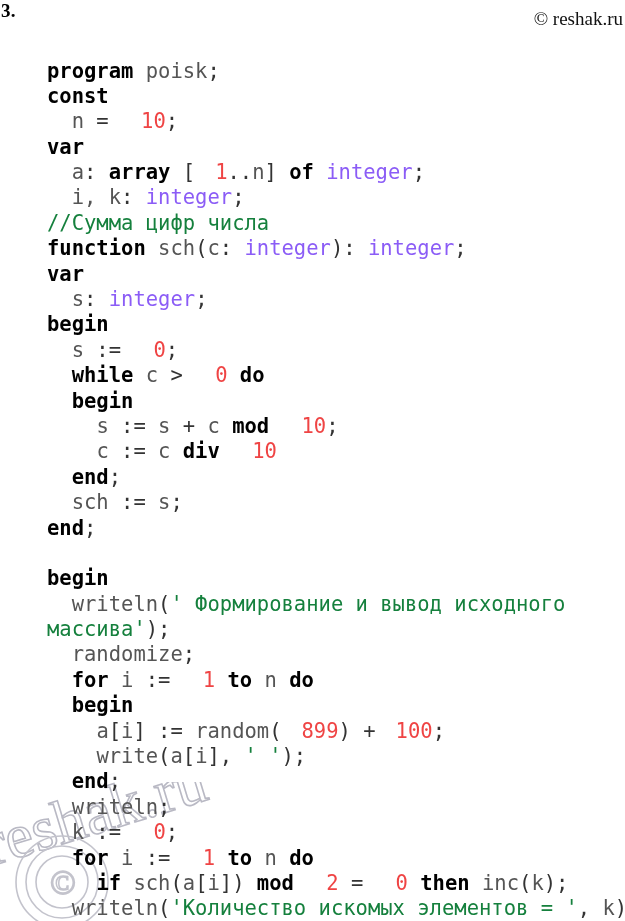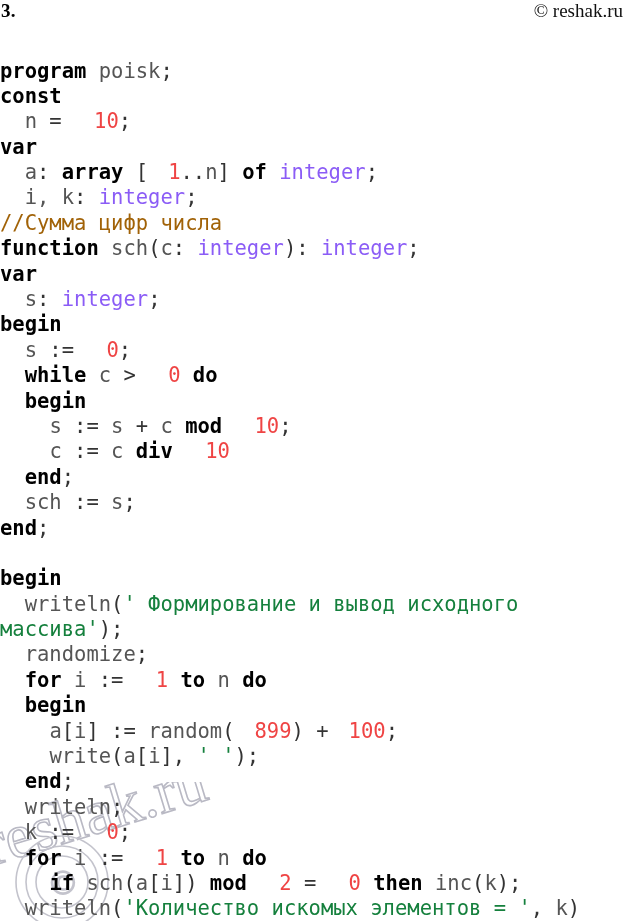--- a/index.html
+++ b/index.html
@@ -31,21 +31,21 @@
     font-family: "Liberation Serif", serif;
     font-weight: bold;
     font-size: 19px;
     line-height: 22px;
     color: #000000;
     letter-spacing: 0.2px;
   }
   #site-credit {
     position: absolute;
     right: 2px;
-    top: 0px;
+    top: 8px;
     font-family: "Liberation Serif", serif;
     font-size: 19px;
     line-height: 22px;
     color: #111111;
     white-space: nowrap;
   }
 
   
   #code-listing {
     position: absolute;
@@ -55,33 +55,34 @@
     font-family: "DejaVu Sans Mono", monospace;
     font-size: 20.5px;
     line-height: 25.4px;
     white-space: pre;
     color: #555555;
     z-index: 3;
   }
   .code-line {
     height: 25.4px;
     white-space: pre;
+    padding-left: 47px;
   }
   .code-line.blank {
     height: 25.4px;
   }
 
   
   .t-kw   { color: #000000; font-weight: bold; }
   .t-id   { color: #555555; }
   .t-plain{ color: #333333; }
   .t-num  { color: #ef4444; margin-left: 20px; }
   .t-type { color: #8b5cf6; }
   .t-str  { color: #15803d; }
-  .t-cmt  { color: #a16207; }
+  .t-cmt  { color: #15803d; }
 
   
   #watermark {
     position: absolute;
     left: -8px;
     top: 782px;
     width: 230px;
     height: 150px;
     z-index: 1;
     pointer-events: none;

